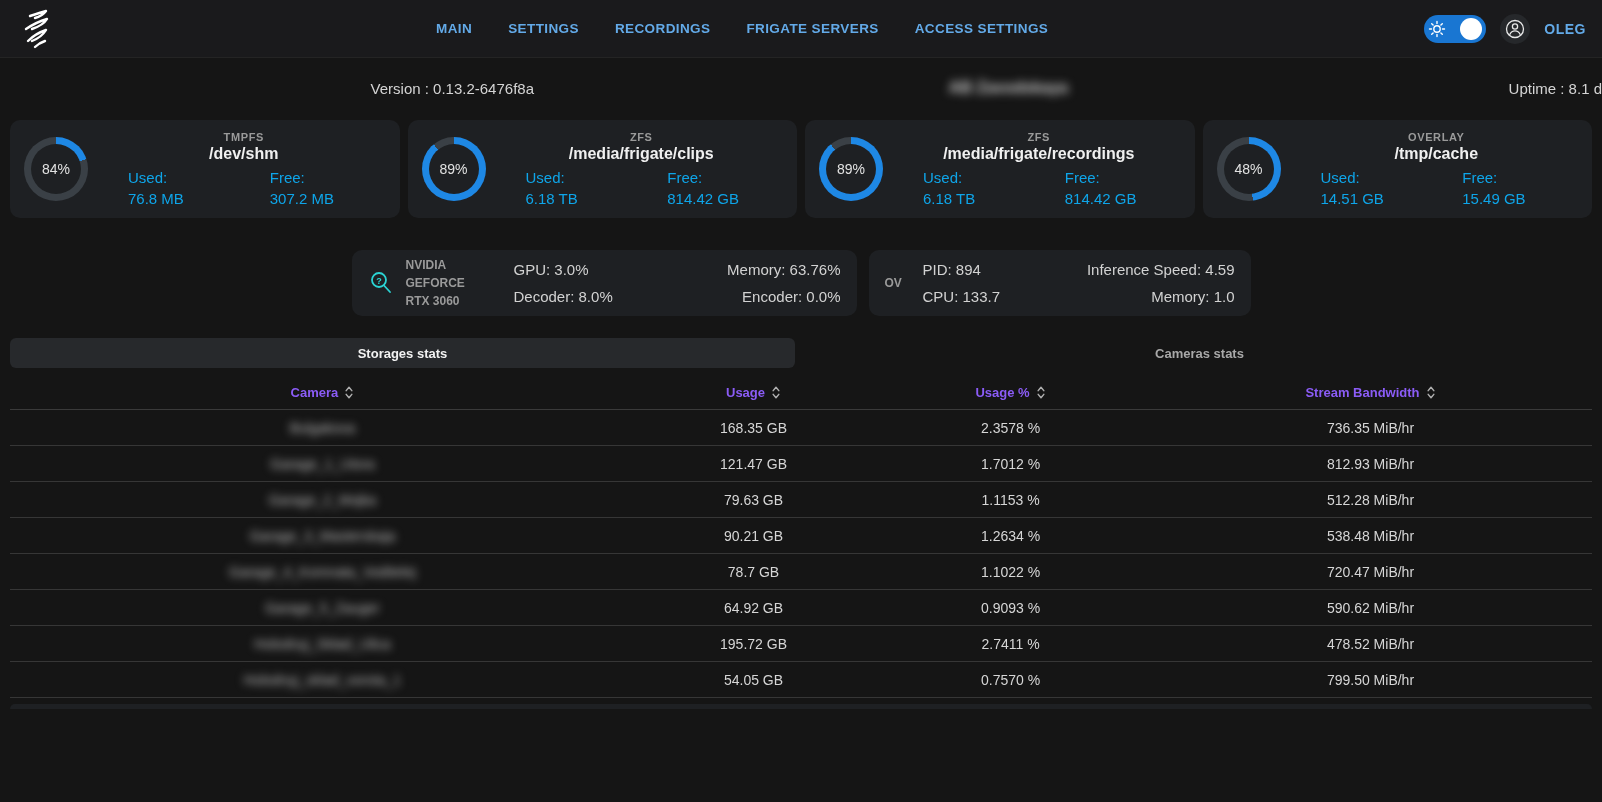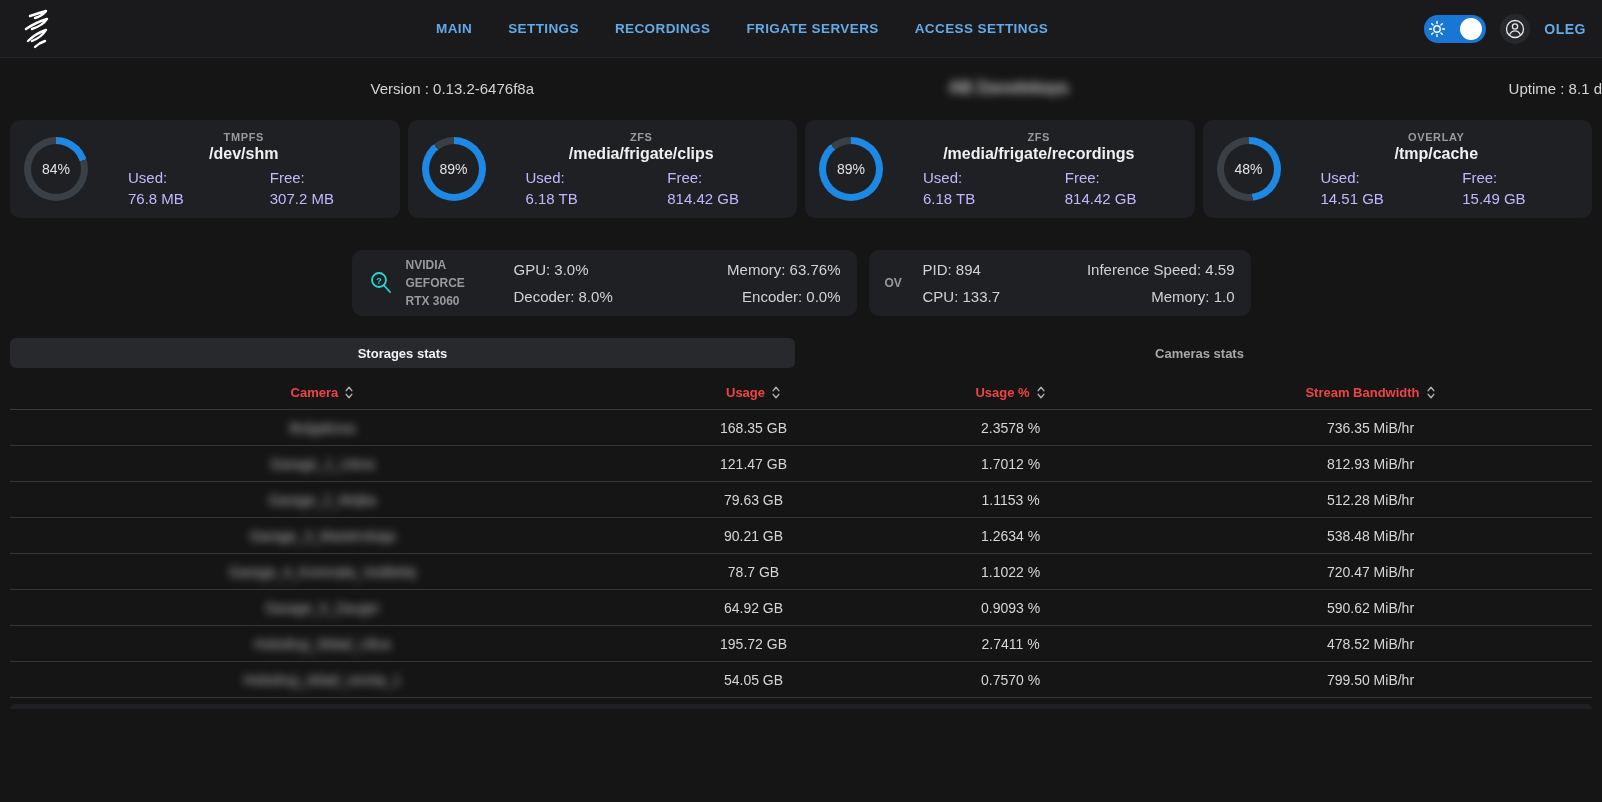--- a/index.html
+++ b/index.html
@@ -33,21 +33,21 @@
     display:flex; align-items:center; gap:14px; height:98px; }
   .donut { width:64px; height:64px; border-radius:50%; flex:0 0 auto;
     display:flex; align-items:center; justify-content:center; }
   .donut-inner { width:50px; height:50px; border-radius:50%; background:#1e2023;
     display:flex; align-items:center; justify-content:center;
     font-size:14px; color:#e2e2e2; }
   .scard-body { flex:1; text-align:center; }
   .fs-type { font-size:11px; font-weight:bold; letter-spacing:.6px; color:#9a9a9a; }
   .fs-path { font-size:16px; font-weight:bold; color:#f0f0f0; margin-top:2px; }
   .uf-grid { display:grid; grid-template-columns:1fr 1fr; margin-top:6px; row-gap:4px;
-    font-size:15px; color:#c4b5fd; text-align:left; }
+    font-size:15px; color:#0ea5e9; text-align:left; }
   .uf-grid span { padding-left:26px; }
 
   
   .proc-row { display:flex; justify-content:center; gap:12px; margin-top:32px; }
   .pcard { background:#1e2023; border-radius:10px; padding:10px 16px; height:66px;
     display:flex; align-items:center; gap:12px; }
   .pcard.gpu { width:505px; }
   .pcard.det { width:382px; }
   .pcard-name { font-size:12px; font-weight:bold; color:#9a9a9a; width:96px; line-height:1.5; }
   .pcard.det .pcard-name { width:26px; }
@@ -59,21 +59,21 @@
   .tabs-row { display:grid; grid-template-columns:1fr 1fr; gap:12px; margin:22px 10px 0 10px; }
   .tab { height:30px; border-radius:6px; display:flex; align-items:center; justify-content:center;
     font-size:13px; font-weight:bold; color:#a8a8a8; cursor:pointer; }
   .tab.active { background:#27292c; color:#f2f2f2; }
 
   
   .table { margin:8px 10px 0 10px; }
   .trow { display:grid; grid-template-columns:39.5% 15% 17.5% 28%; align-items:center;
     height:36px; border-bottom:1px solid #363636; }
   .trow > div { text-align:center; font-size:14px; color:#d6d6d6; }
-  .thead > div { font-size:13px; font-weight:bold; color:#ef4444;
+  .thead > div { font-size:13px; font-weight:bold; color:#8b5cf6;
     display:flex; align-items:center; justify-content:center; gap:6px; }
   .thead { border-bottom:1px solid #3a3a3a; height:34px; }
   .cam-name { filter:blur(4px); color:#b9b9b9; }
   .sort-ic { width:10px; height:15px; cursor:pointer; }
 
   .bottom-strip { height:5px; background:#1e2023; margin:6px 10px 0 10px;
     border-radius:6px 6px 0 0; }
 
   svg .st { fill:none; stroke-linecap:round; stroke-linejoin:round; }
 </style>

